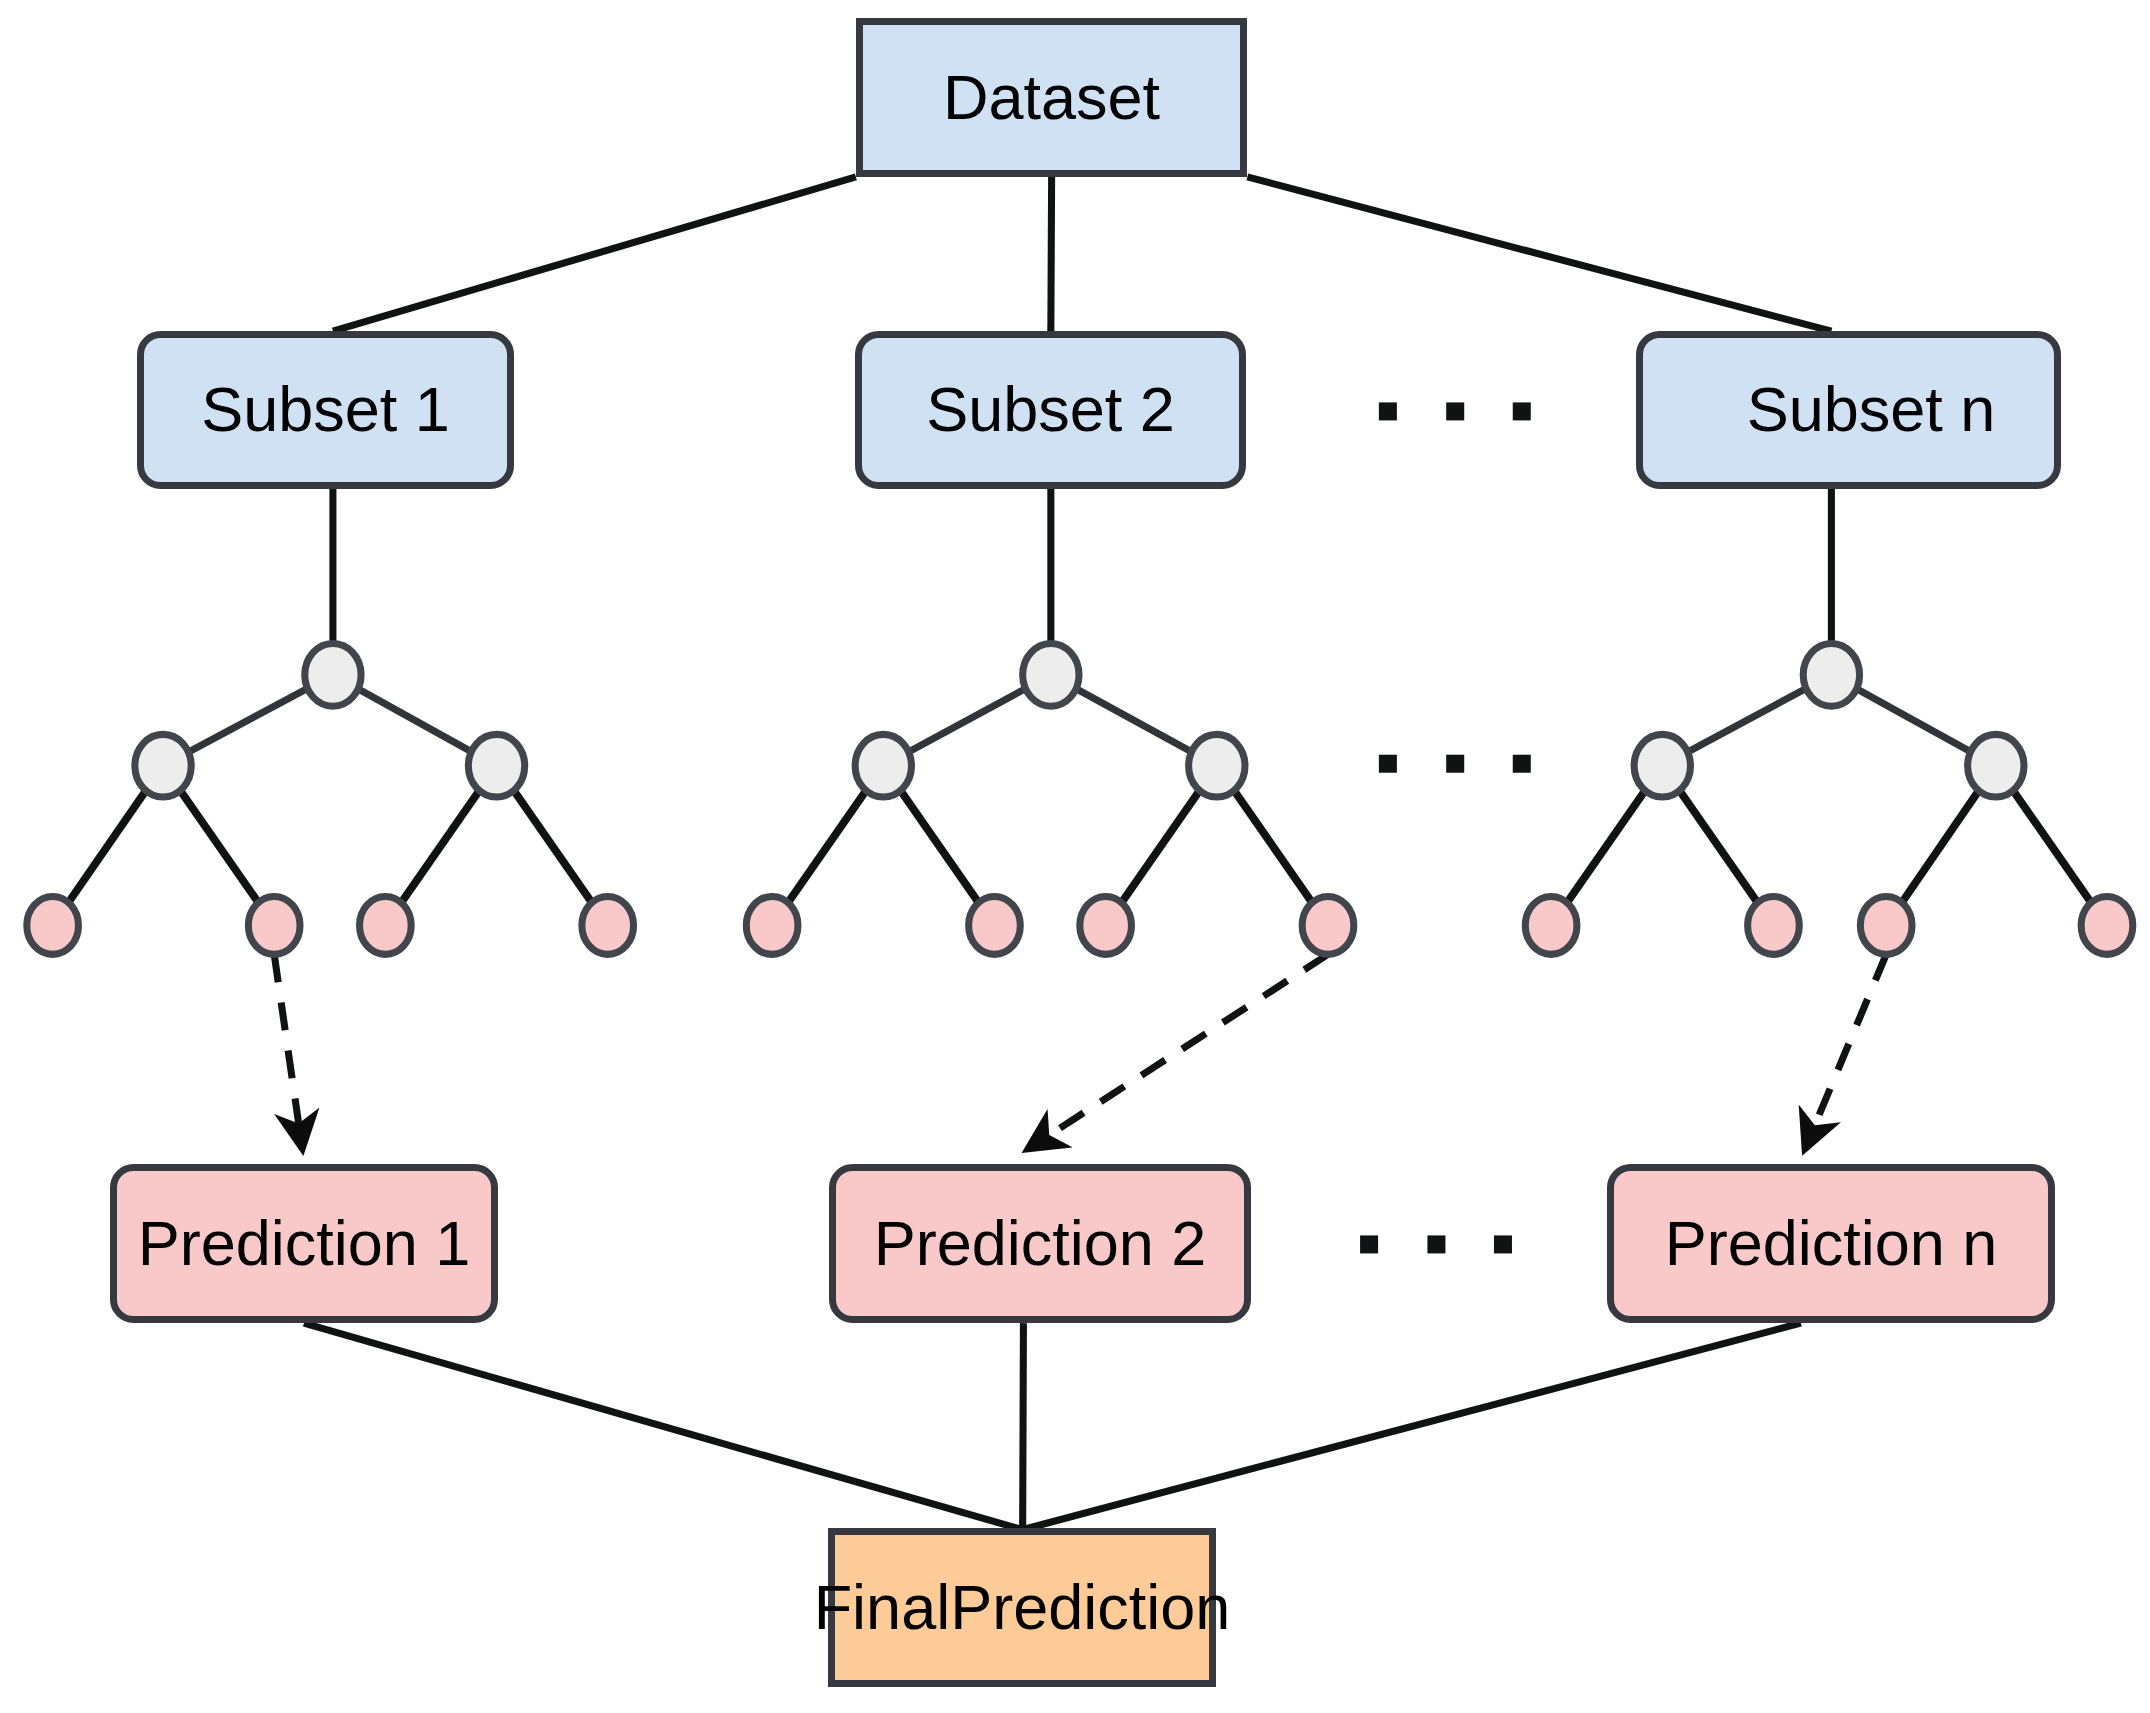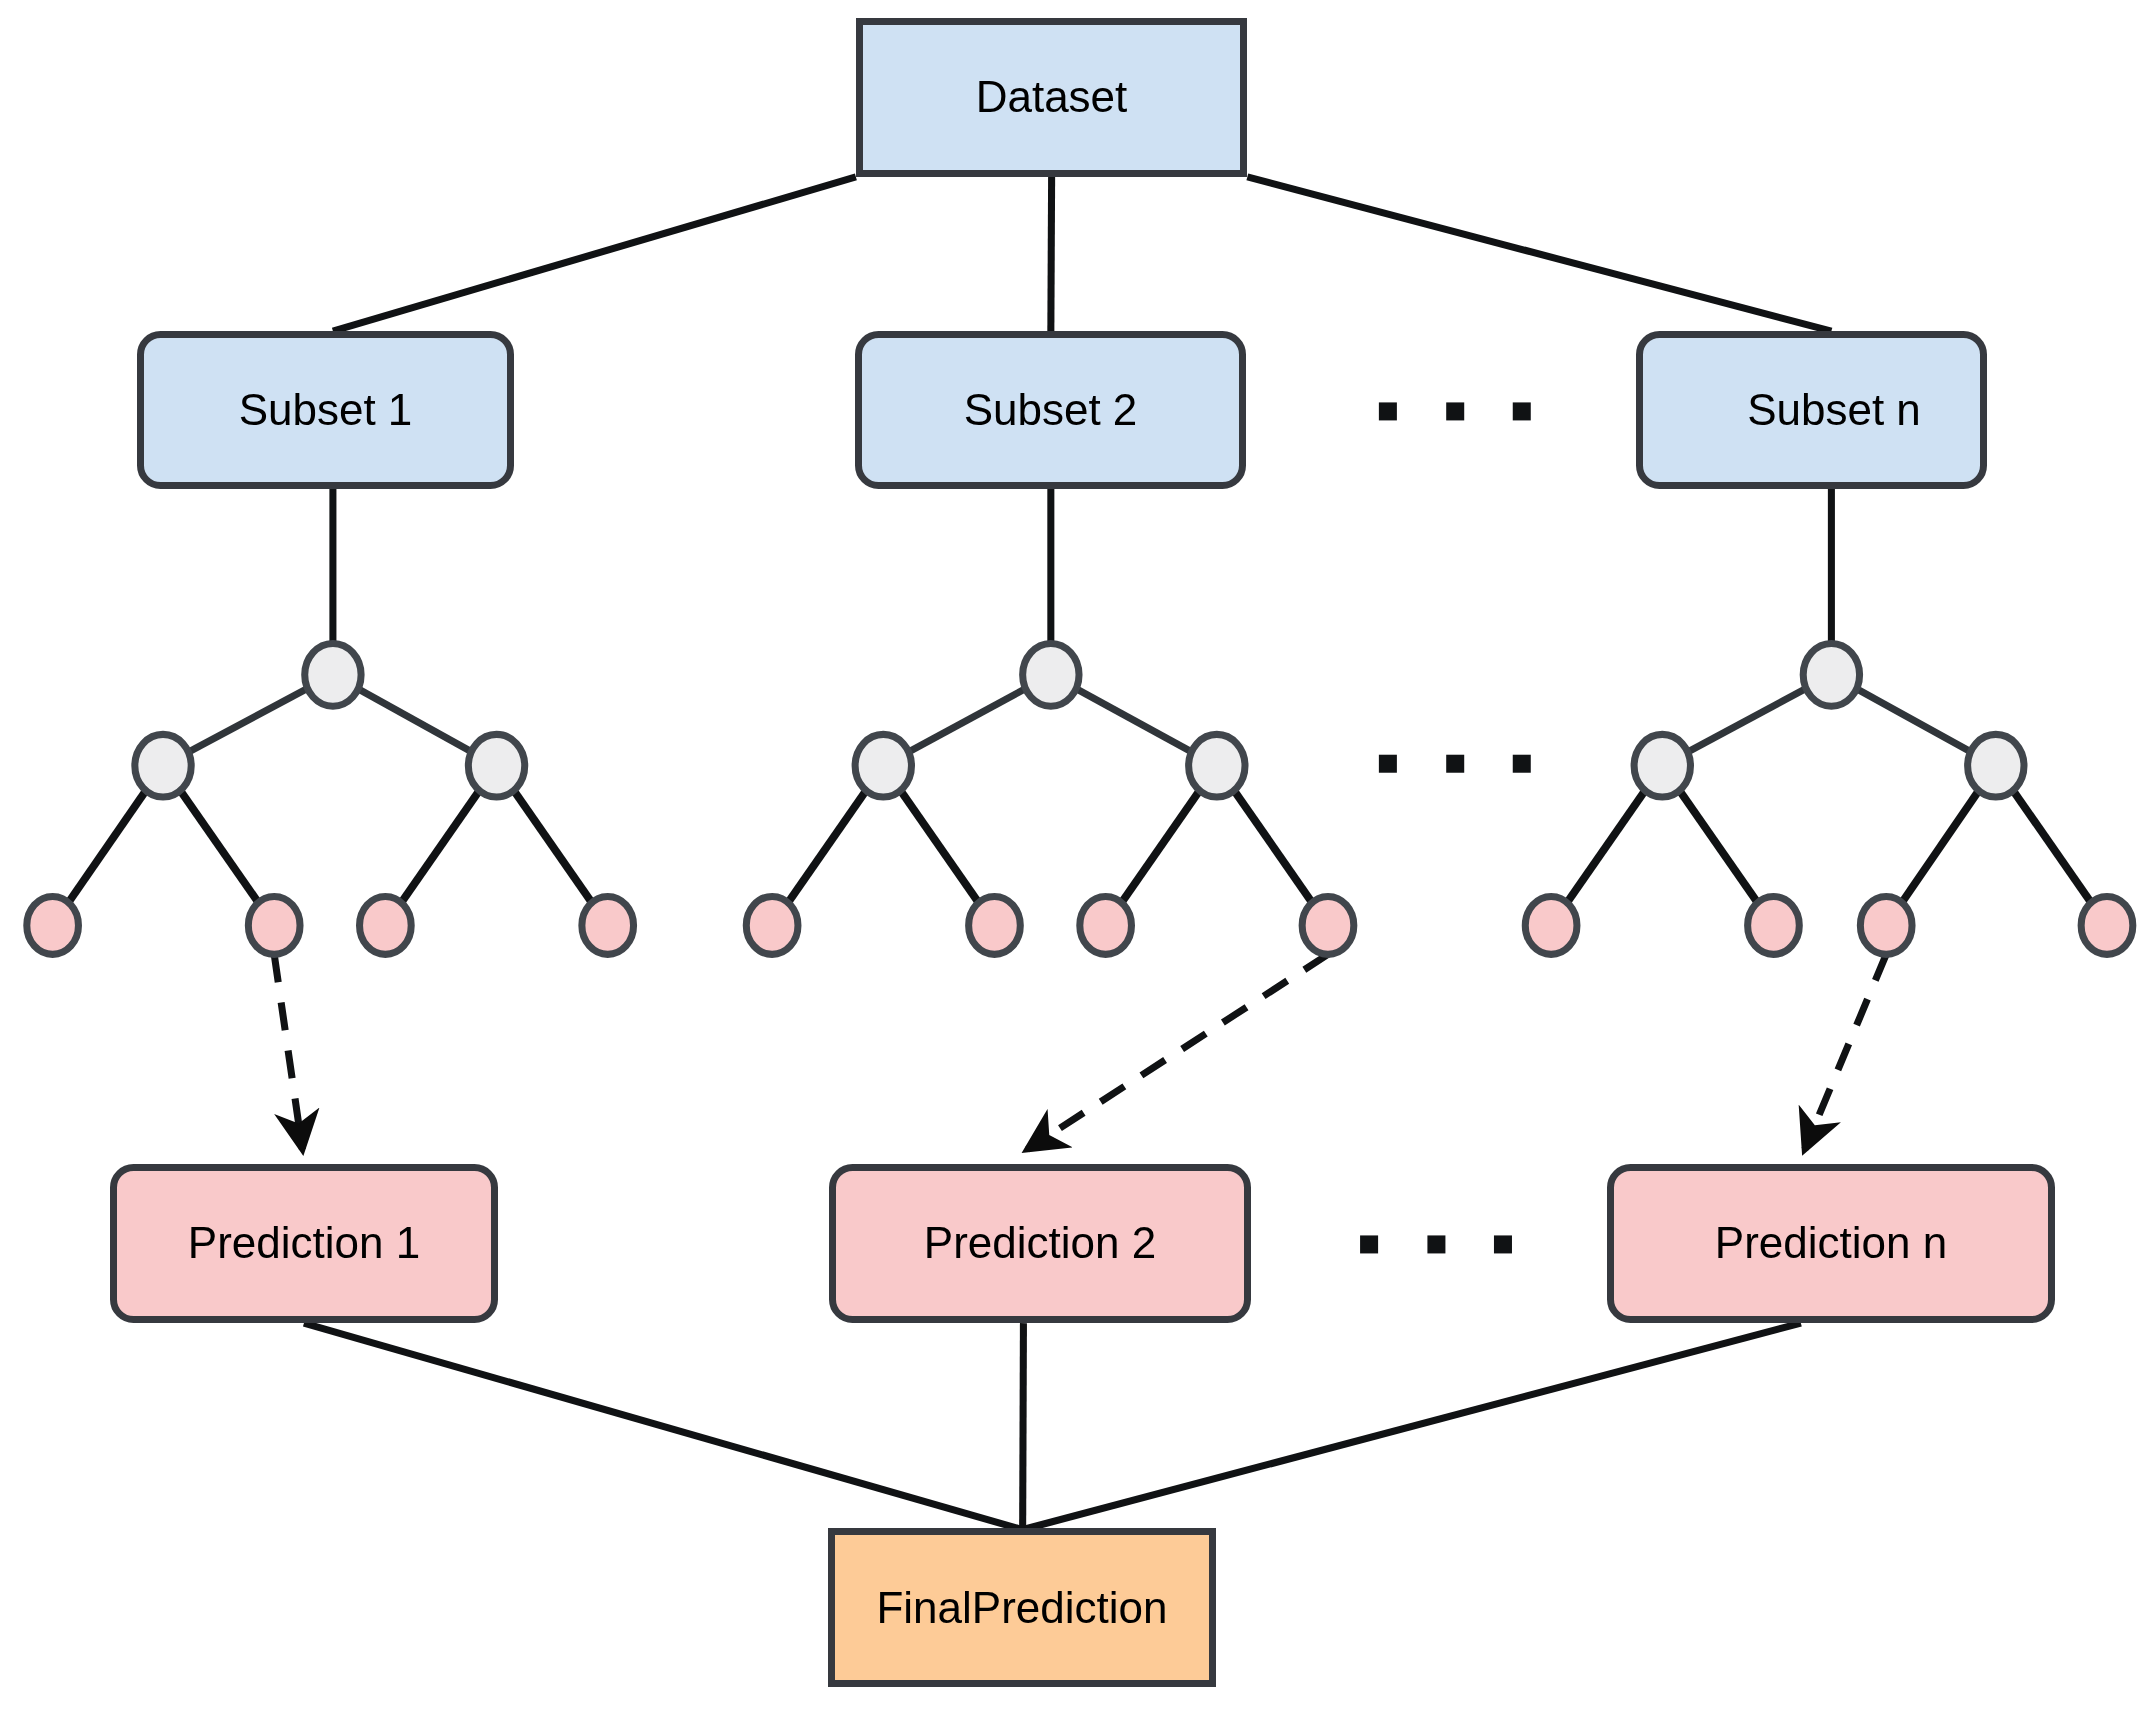--- a/index.html
+++ b/index.html
@@ -28,21 +28,21 @@
   .darrow{stroke:var(--line);stroke-width:9;fill:none;stroke-dasharray:36 26;}
   .gnode{fill:var(--node-gray-fill);stroke:var(--node-border);stroke-width:9;}
   .lnode{fill:var(--leaf-fill);stroke:var(--node-border);stroke-width:9;}
   .dot{fill:var(--line);}
   .box{
     position:absolute;
     box-sizing:border-box;
     border:7px solid var(--box-border);
     display:flex;align-items:center;justify-content:center;
     text-align:center;
-    font-size:44px;color:#000;line-height:1.2;
+    font-size:63px;color:#000;line-height:1.2;
   }
   .rounded{border-radius:23.5px;}
   .blue{background:var(--subset-fill);}
   .pink{background:var(--prediction-fill);}
   .orange{background:var(--final-fill);}
   .box .lbl{display:block;}
 </style>
 </head>
 <body>
 
@@ -132,21 +132,21 @@
   <div class="box blue" style="left:856px;top:18px;width:391px;height:159px;">
     <span class="lbl">Dataset</span>
   </div>
 
   <div class="box blue rounded" style="left:137px;top:331px;width:377px;height:158px;">
     <span class="lbl">Subset 1</span>
   </div>
   <div class="box blue rounded" style="left:855px;top:331px;width:391px;height:158px;align-items:center;">
     <span class="lbl">Subset 2</span>
   </div>
-  <div class="box blue rounded" style="left:1636px;top:331px;width:351px;height:158px;padding-left:45px;">
+  <div class="box blue rounded" style="left:1636px;top:331px;width:425px;height:158px;padding-left:45px;">
     <span class="lbl">Subset n</span>
   </div>
 
   <div class="box pink rounded" style="left:110px;top:1164px;width:388px;height:159px;">
     <span class="lbl">Prediction 1</span>
   </div>
   <div class="box pink rounded" style="left:829px;top:1164px;width:422px;height:159px;text-align:right;">
     <span class="lbl">Prediction 2</span>
   </div>
   <div class="box pink rounded" style="left:1607px;top:1164px;width:448px;height:159px;">

